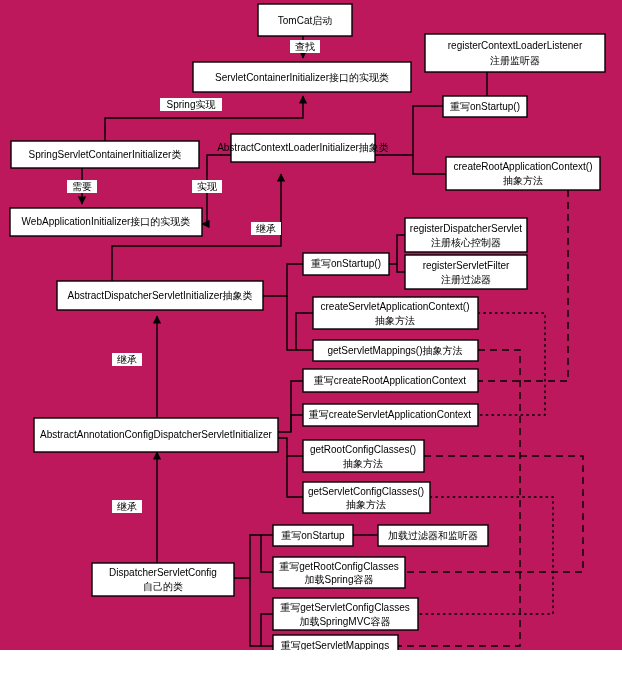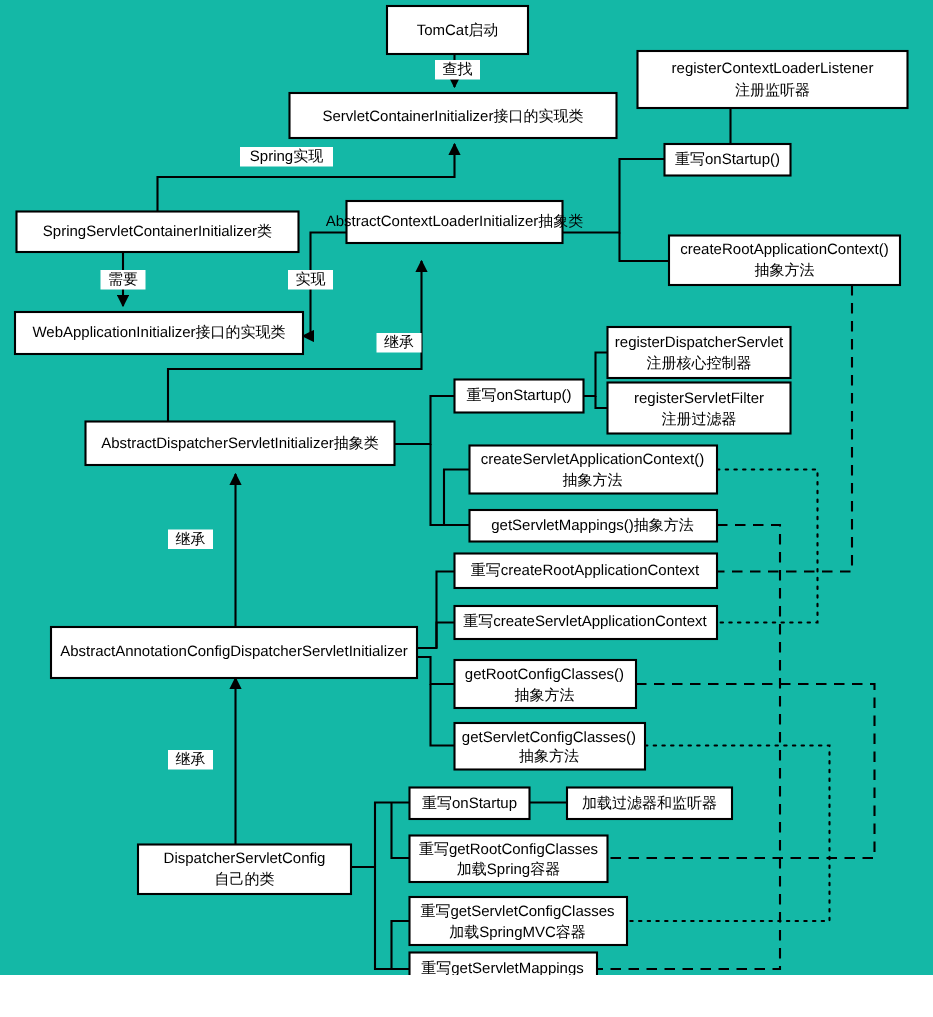--- a/index.html
+++ b/index.html
@@ -4,21 +4,21 @@
 <style>
   html, body {
     margin: 0;
     padding: 0;
     background: #ffffff;
   }
   #diagram-root {
     position: relative;
     width: 622px;
     height: 650px;
-    background: #14b8a6;
+    background: #be185d;
     font-family: "Liberation Sans", "DejaVu Sans", sans-serif;
     overflow: hidden;
   }
   svg#diagram-svg {
     position: absolute;
     left: 0;
     top: 0;
     width: 622px;
     height: 678px;
   }

